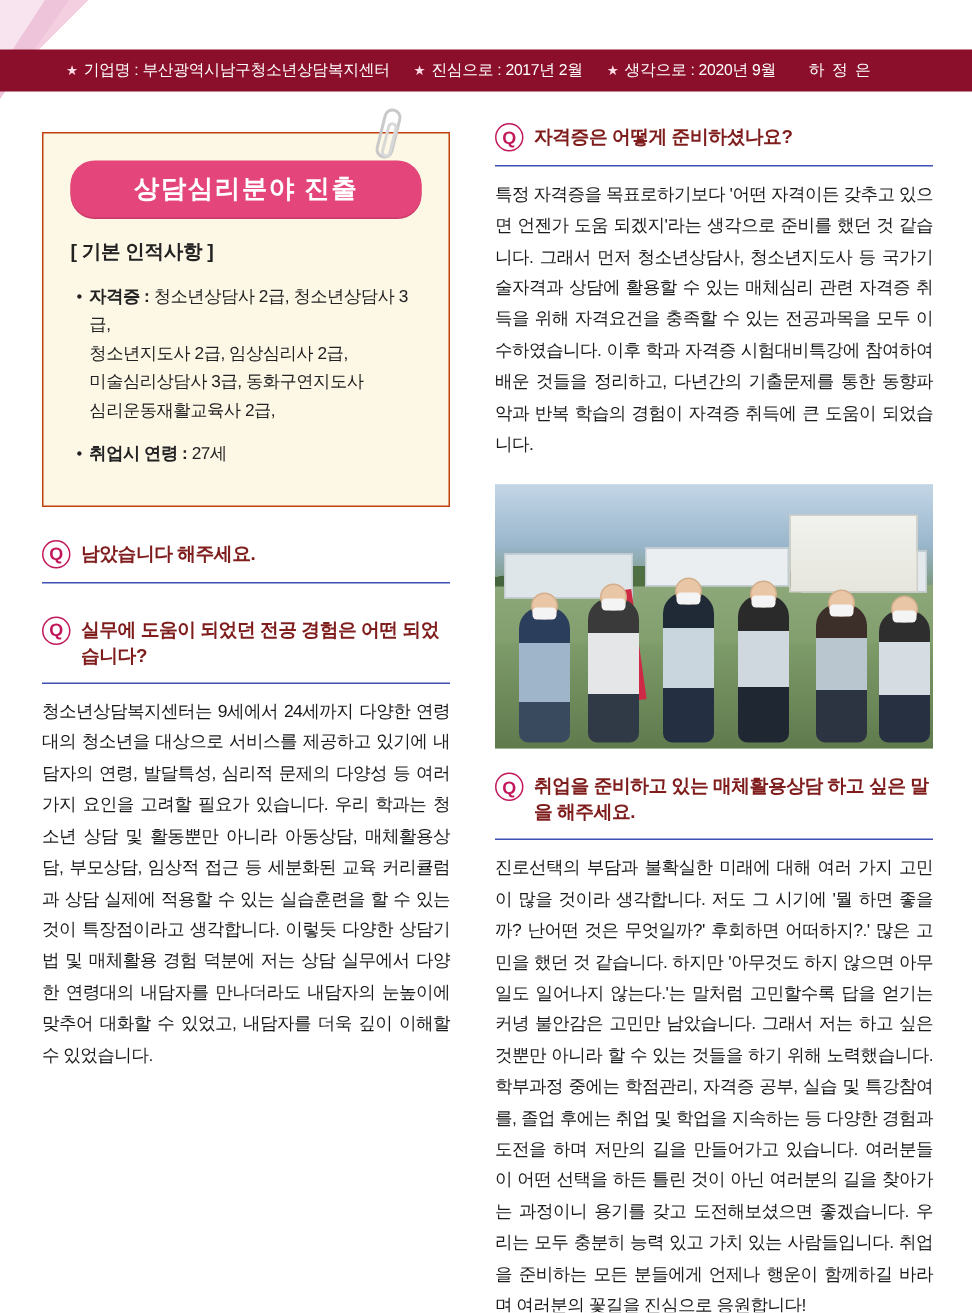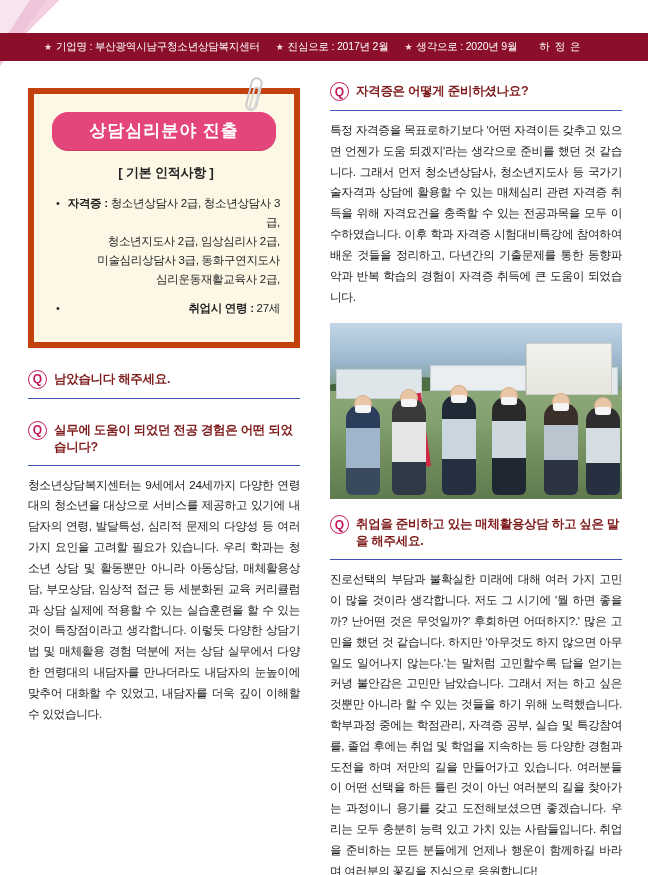--- a/index.html
+++ b/index.html
@@ -68,21 +68,21 @@
   .col-right {
     position: absolute;
     left: 330px; top: 78px;
     width: 292px;
   }
 
   
   .card {
     position: relative;
     background: #fdf7e6;
-    border: 6px solid #c2410c;
+    border: 1px solid #c2410c;
     padding: 16px 14px 14px 14px;
     margin-top: 10px;
   }
   .clip {
     position: absolute;
     right: 34px; top: -17px;
     width: 12px; height: 34px;
     border: 2.5px solid #c9c9c9;
     border-radius: 7px;
     transform: rotate(14deg);
@@ -110,37 +110,36 @@
     font-size: 17px;
     font-weight: bold;
     letter-spacing: 1px;
   }
   .subhead {
     font-size: 13px;
     font-weight: bold;
     color: #222;
     margin: 2px 0 12px 4px;
     letter-spacing: -0.2px;
-    text-align: center;
   }
   .bullet-row {
     display: flex;
     font-size: 11.5px;
     color: #222;
     line-height: 1.65;
     margin-bottom: 10px;
     letter-spacing: -0.3px;
   }
   .bullet-dot {
     flex: 0 0 auto;
     margin: 0 5px 0 8px;
     font-size: 11px;
     line-height: 1.65;
   }
-  .bullet-body { flex: 1 1 auto; text-align: right; }
+  .bullet-body { flex: 1 1 auto; }
   .bullet-label { font-weight: bold; }
 
   
   .qblock { margin-top: 22px; }
   .qhead {
     display: flex;
     align-items: flex-start;
     margin-bottom: 9px;
   }
   .qmark {

